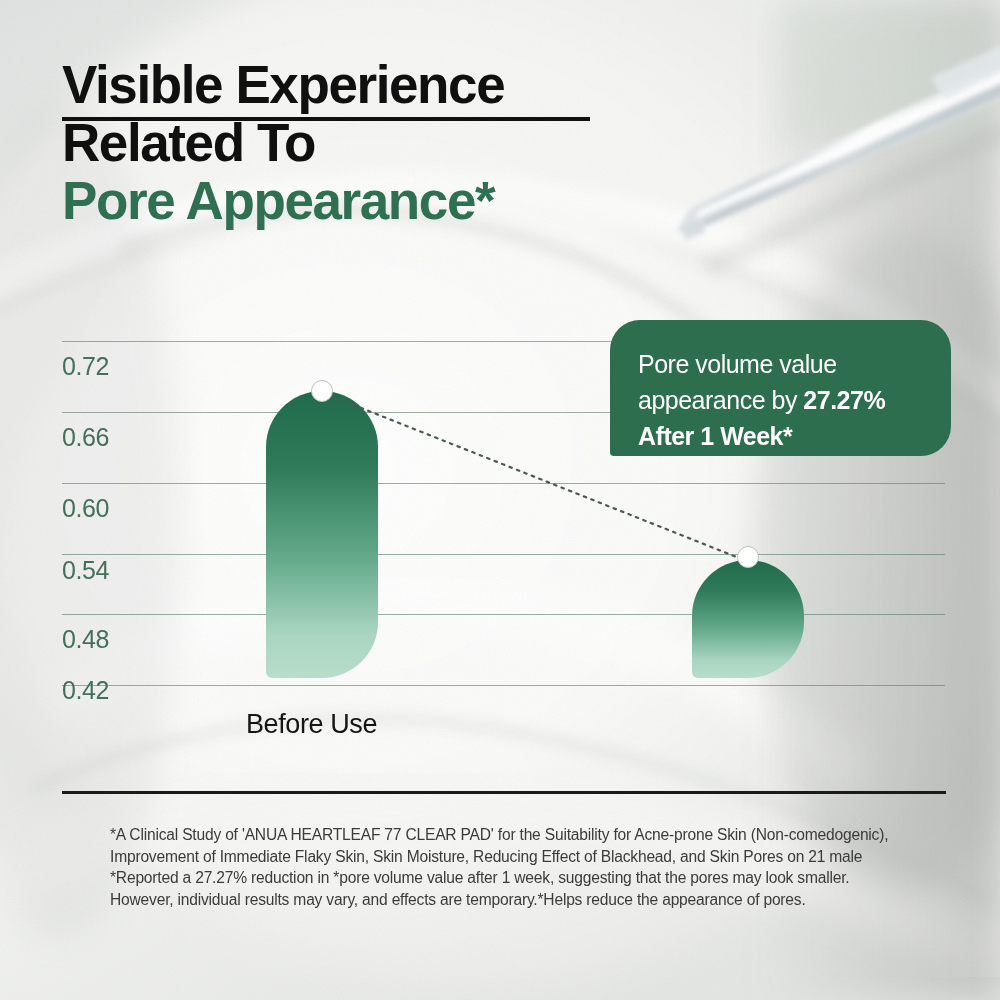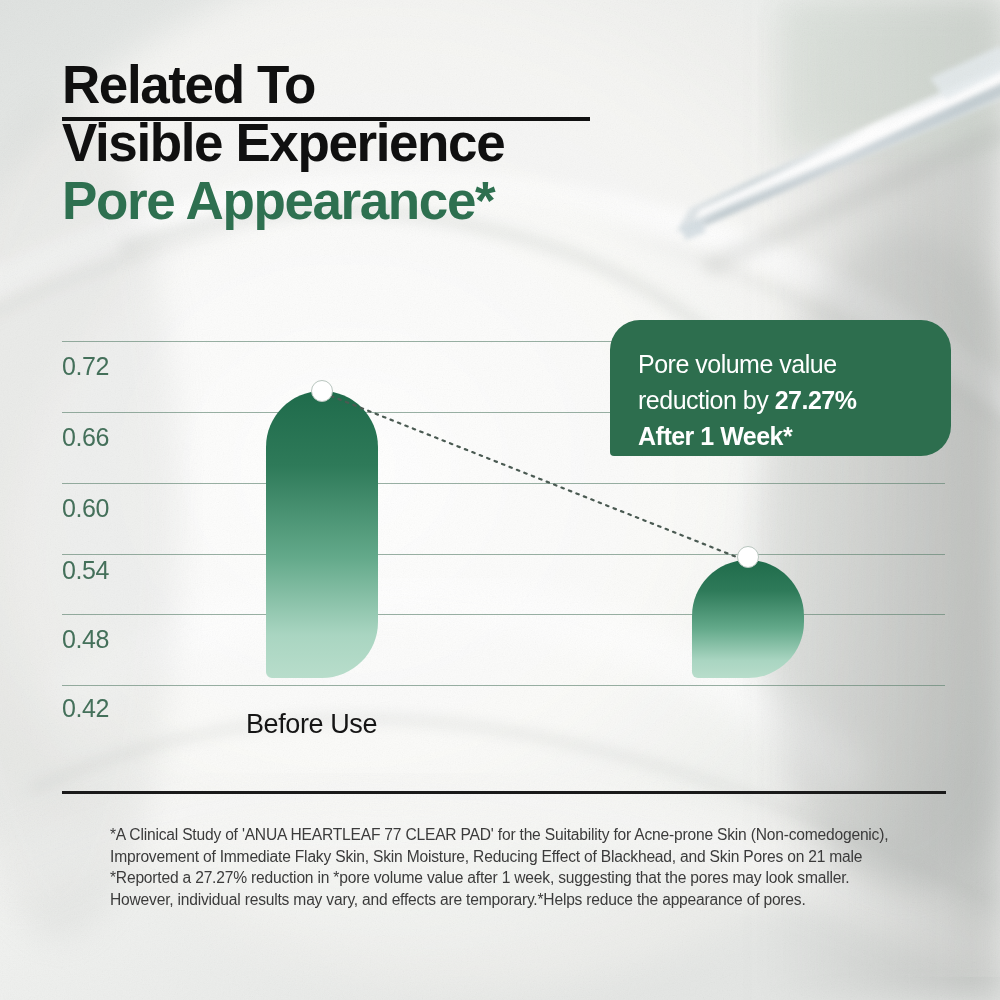--- a/index.html
+++ b/index.html
@@ -165,61 +165,61 @@
   </g>
 
   <path d="M 1000 120 L 700 260 L 712 276 L 1010 140 Z" fill="#a8aca9" opacity="0.22" filter="url(#blurMid)"></path>
 
   <rect width="1000" height="1000" filter="url(#grain)" opacity="0.5"></rect>
 </svg>
 
 <div id="content">
 
   <div class="headline">
+    <span class="hl-line hl-1">Visible Experience</span>
     <span class="hl-line hl-2">Related To</span>
-    <span class="hl-line hl-1">Visible Experience</span>
     <span class="hl-line hl-3">Pore Appearance*</span>
   </div>
   <div class="hl-underline"></div>
 
   <div class="chart">
 
     <div class="gridline" style="top:341px"></div>
     <div class="gridline" style="top:412px"></div>
     <div class="gridline" style="top:483px"></div>
     <div class="gridline" style="top:554px"></div>
     <div class="gridline" style="top:614px"></div>
     <div class="gridline" style="top:685px"></div>
 
     <div class="ytick" style="top:352px">0.72</div>
     <div class="ytick" style="top:423px">0.66</div>
     <div class="ytick" style="top:494px">0.60</div>
     <div class="ytick" style="top:556px">0.54</div>
     <div class="ytick" style="top:625px">0.48</div>
-    <div class="ytick" style="top:694px">0.42</div>
+    <div class="ytick" style="top:676px">0.42</div>
 
     <div class="bar" style="left:266px; top:391px; width:112px; height:287px;">
       <div class="bar-shape"></div>
     </div>
     <div class="bar" style="left:692px; top:560px; width:112px; height:118px;">
       <div class="bar-shape"></div>
     </div>
 
     <svg style="position:absolute; left:0; top:0; width:1000px; height:760px; pointer-events:none;">
       <line x1="331" y1="396" x2="739" y2="558" stroke="#4a5a52" stroke-width="2.2" stroke-dasharray="2.5 5.5" stroke-linecap="round"></line>
     </svg>
 
     <div class="marker" style="left:311px; top:380px;"></div>
     <div class="marker" style="left:737px; top:546px;"></div>
 
     <div class="xlabel before" style="left:246px; top:709px;">Before Use</div>
   </div>
 
   <div class="callout">
-    <p><span>Pore volume value</span><br><span>reduction by </span><b>27.27%</b><br><b>After 1 Week*</b></p>
+    <p><span>Pore volume value</span><br><span>appearance by </span><b>27.27%</b><br><b>After 1 Week*</b></p>
   </div>
 
   <div class="divider"></div>
 
   <div class="footnote">
     <span>*A Clinical Study of 'ANUA HEARTLEAF 77 CLEAR PAD' for the Suitability for Acne-prone Skin (Non-comedogenic),</span>
     <span>Improvement of Immediate Flaky Skin, Skin Moisture, Reducing Effect of Blackhead, and Skin Pores on 21 male</span>
     <span>*Reported a 27.27% reduction in *pore volume value after 1 week, suggesting that the pores may look smaller.</span>
     <span>However, individual results may vary, and effects are temporary.*Helps reduce the appearance of pores.</span>
   </div>

